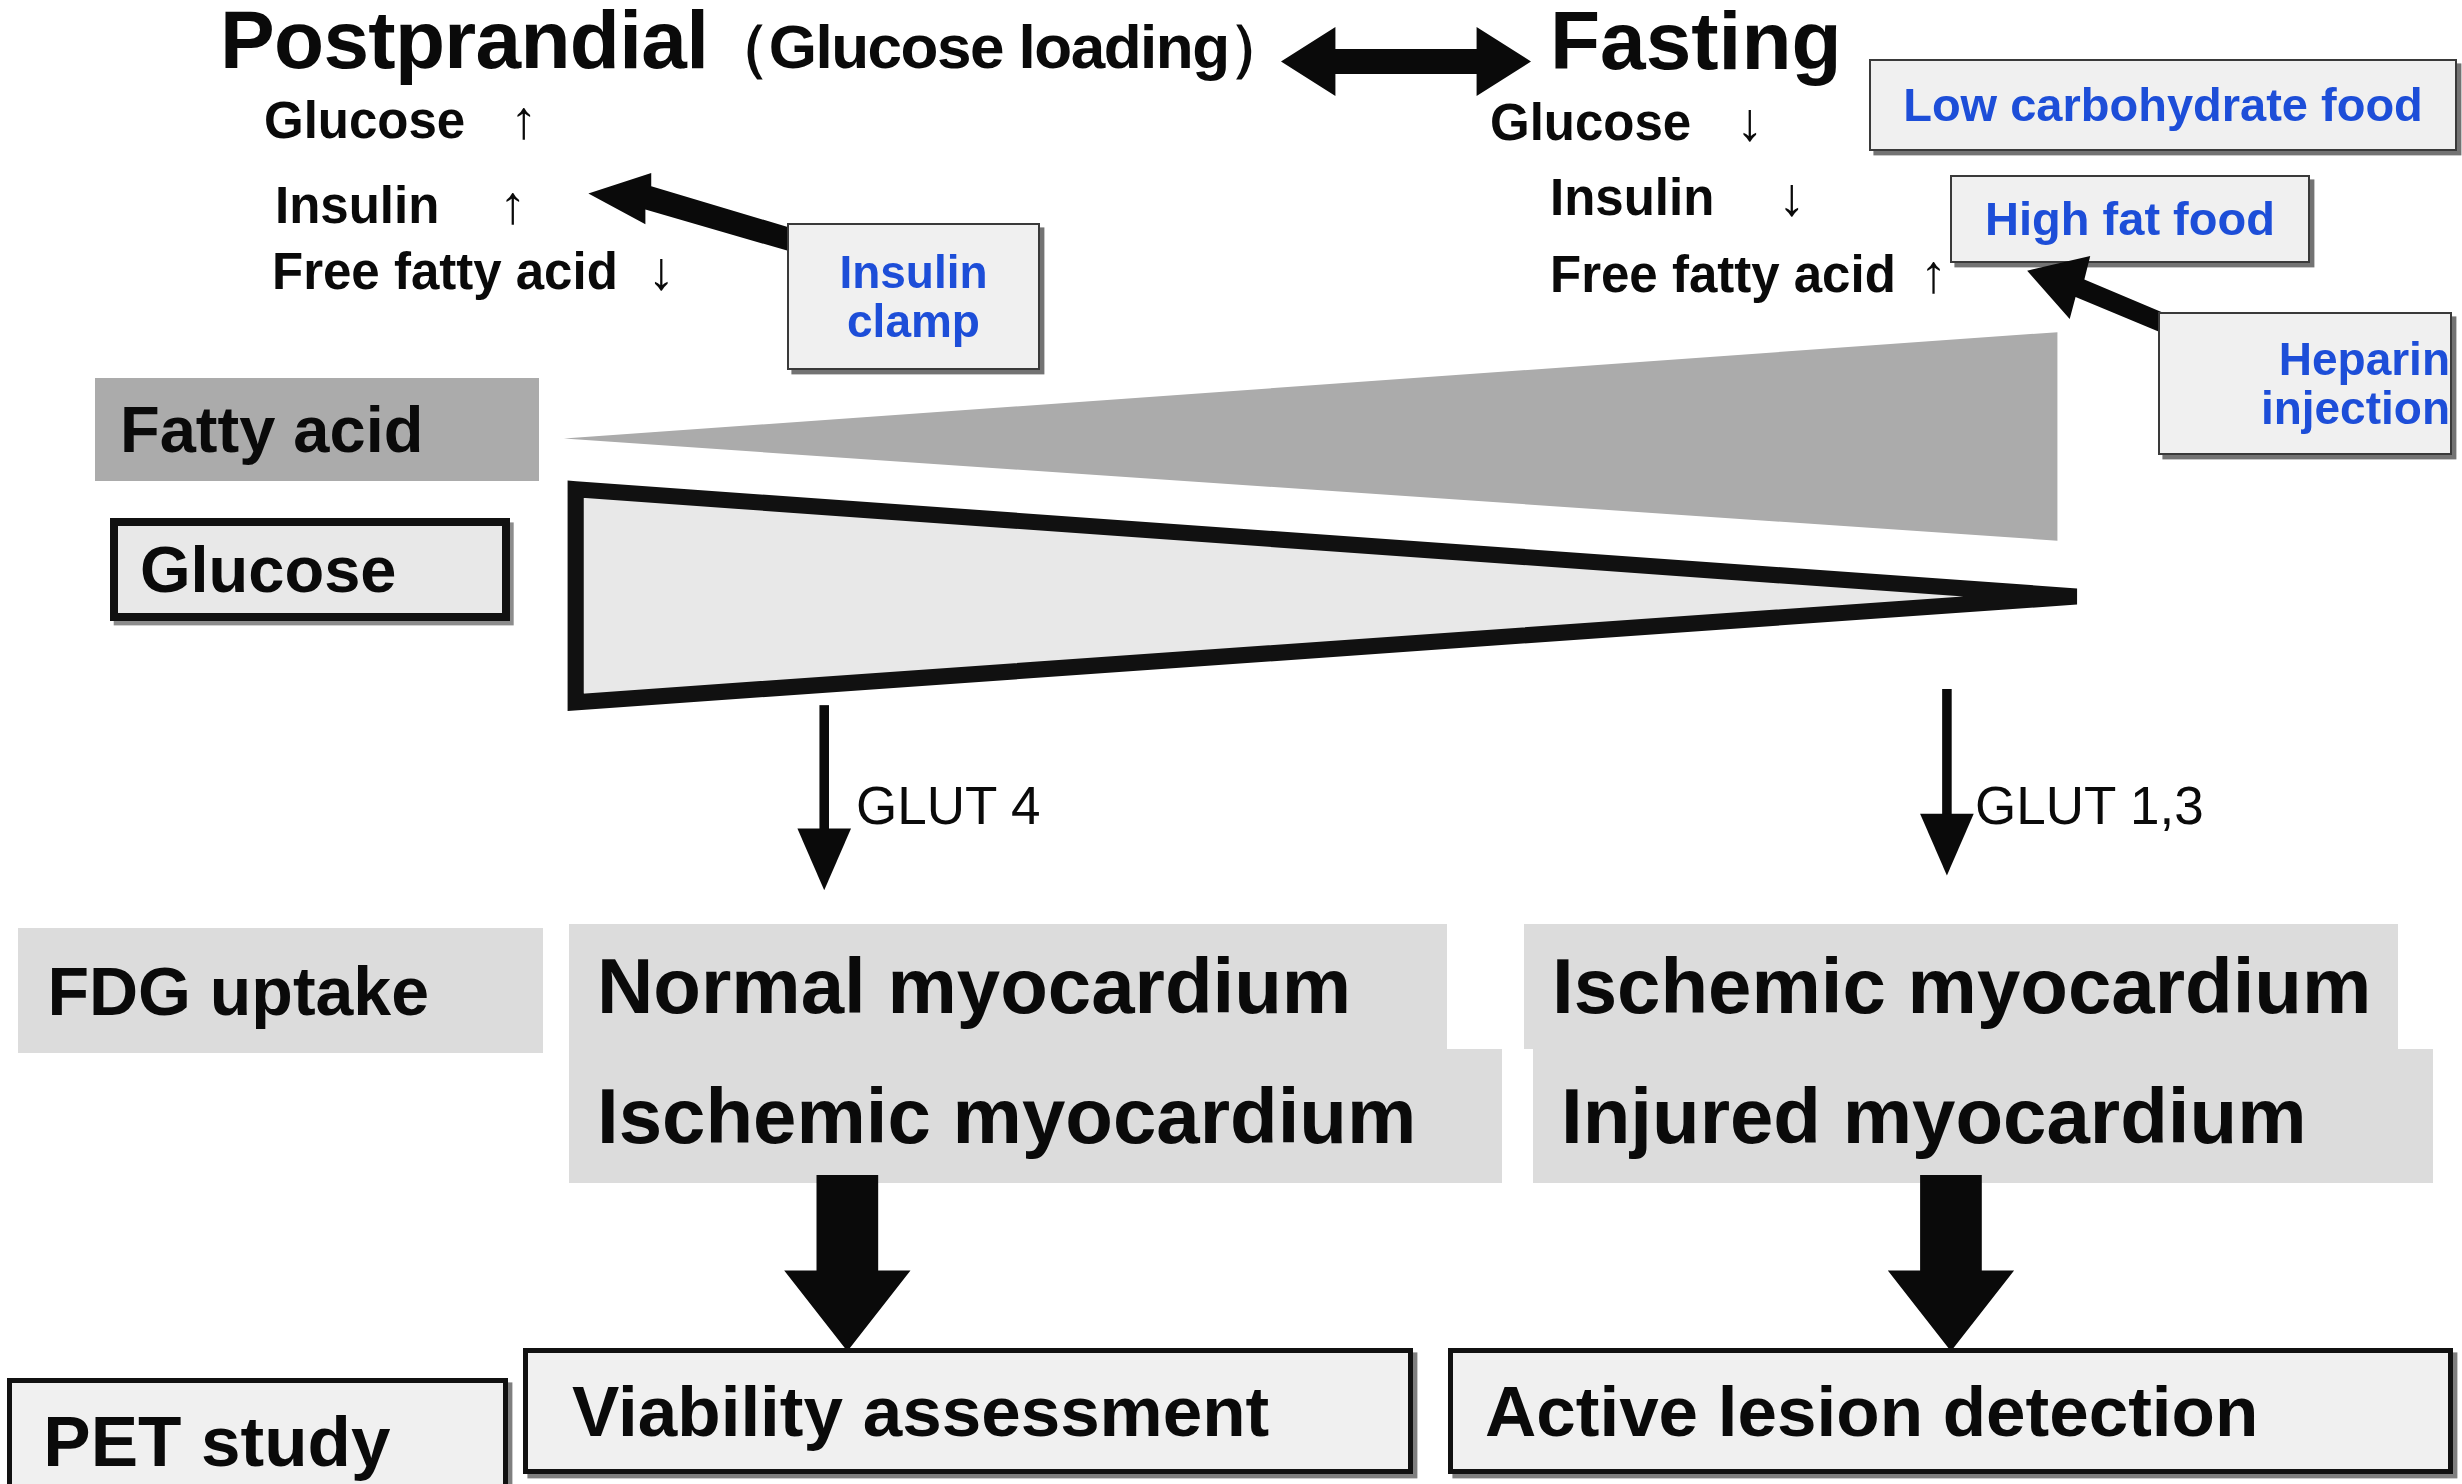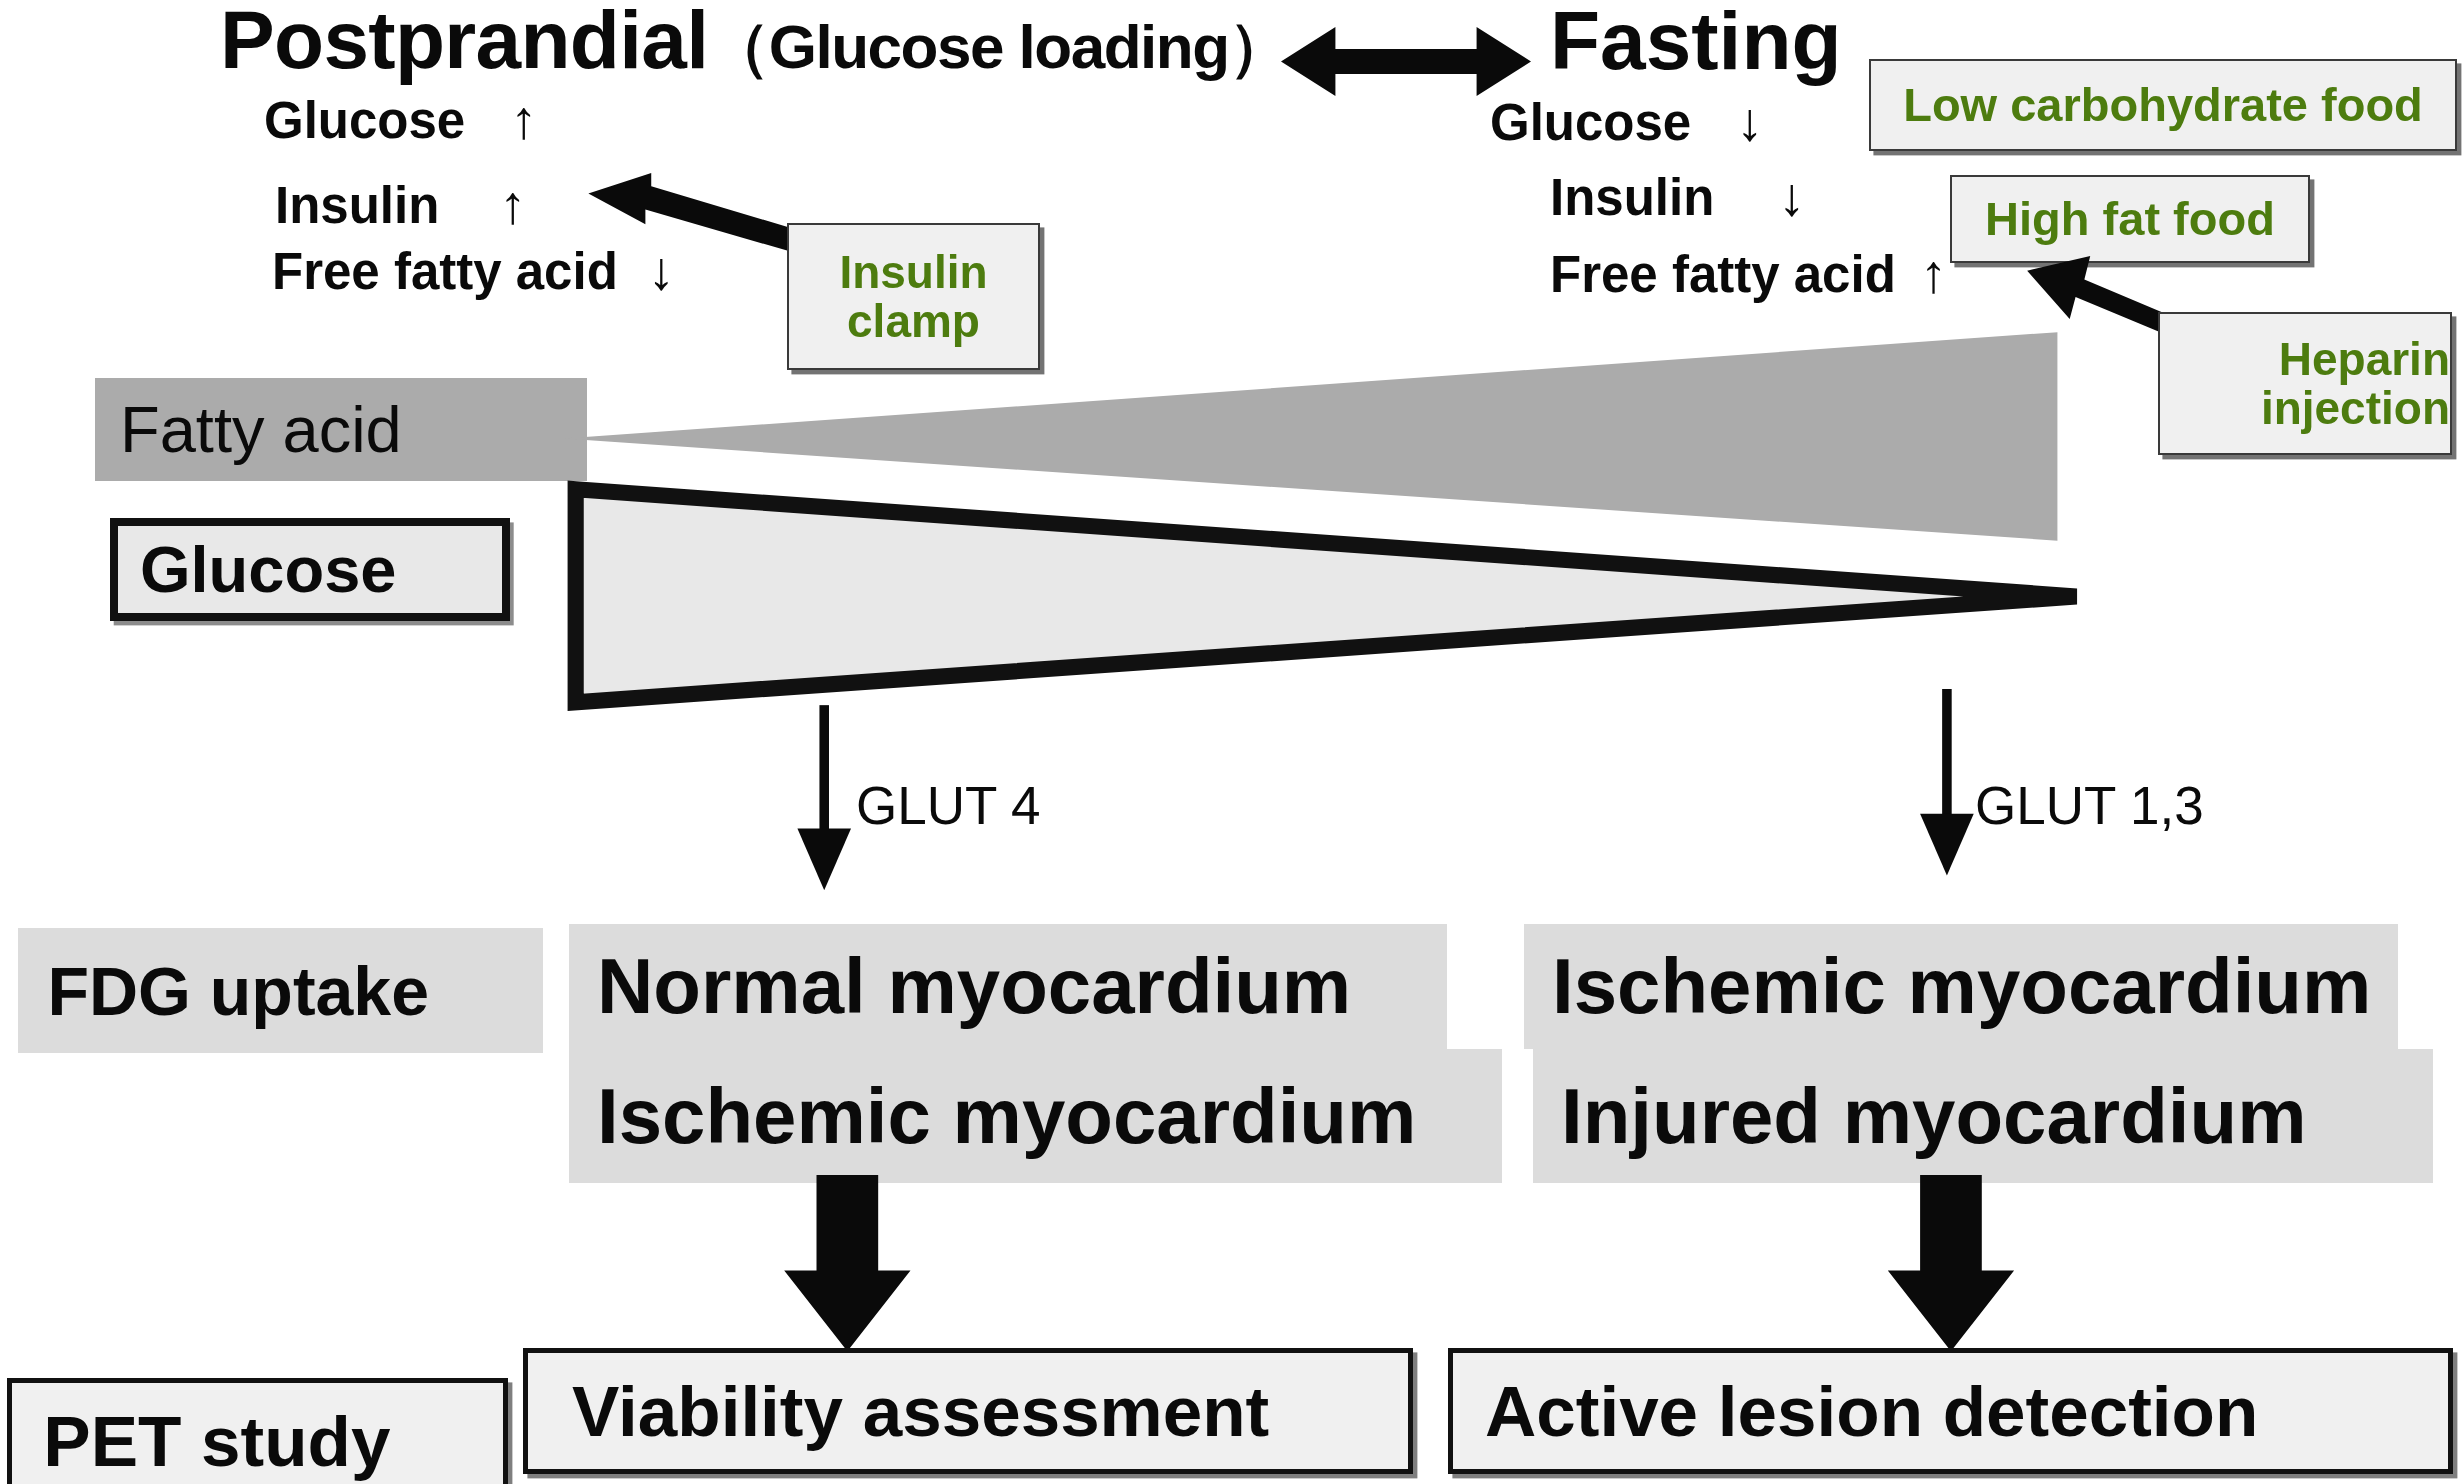--- a/index.html
+++ b/index.html
@@ -53,21 +53,21 @@
   .updown{font-size:54px;font-weight:bold;}
 
   
   .notebox{
     background:#f0f0f0;
     border:2.9px solid #3a3a3a;
     box-shadow:4.4px 4.4px 0 rgba(0,0,0,0.55);
     box-sizing:border-box;
     display:flex;align-items:center;justify-content:center;
     text-align:center;
-    color:#4d7c0f;
+    color:#1d4ed8;
     line-height:1.06;
   }
   #box-insulin-clamp{
     left:787px;top:223px;width:253px;height:147px;
     font-size:46px;font-weight:bold;
     flex-direction:column;
   }
   #box-lowcarb{
     left:1869px;top:59px;width:588px;height:92px;
     font-size:47px;
@@ -78,25 +78,25 @@
   }
   #box-heparin{
     left:2158px;top:312px;width:294px;height:143px;
     font-size:46px;font-weight:bold;
     flex-direction:column;align-items:flex-end;
     padding-left:33px;
   }
 
   
   #legend-fattyacid{
-    left:95px;top:378px;width:492px;height:103px;
+    left:95px;top:378px;width:444px;height:103px;
     background:#ababab;
     display:flex;align-items:center;
     padding-left:25px;box-sizing:border-box;
-    font-size:65px;font-weight:normal;color:#0a0a0a;
+    font-size:65px;font-weight:bold;color:#0a0a0a;
   }
   #legend-glucose{
     left:110px;top:518px;width:400px;height:103px;
     background:#e8e8e8;
     border:8px solid #111;
     box-sizing:border-box;
     display:flex;align-items:center;
     padding-left:22px;
     font-size:65px;font-weight:bold;color:#0a0a0a;
     box-shadow:3.7px 4.4px 0 rgba(0,0,0,.45);

